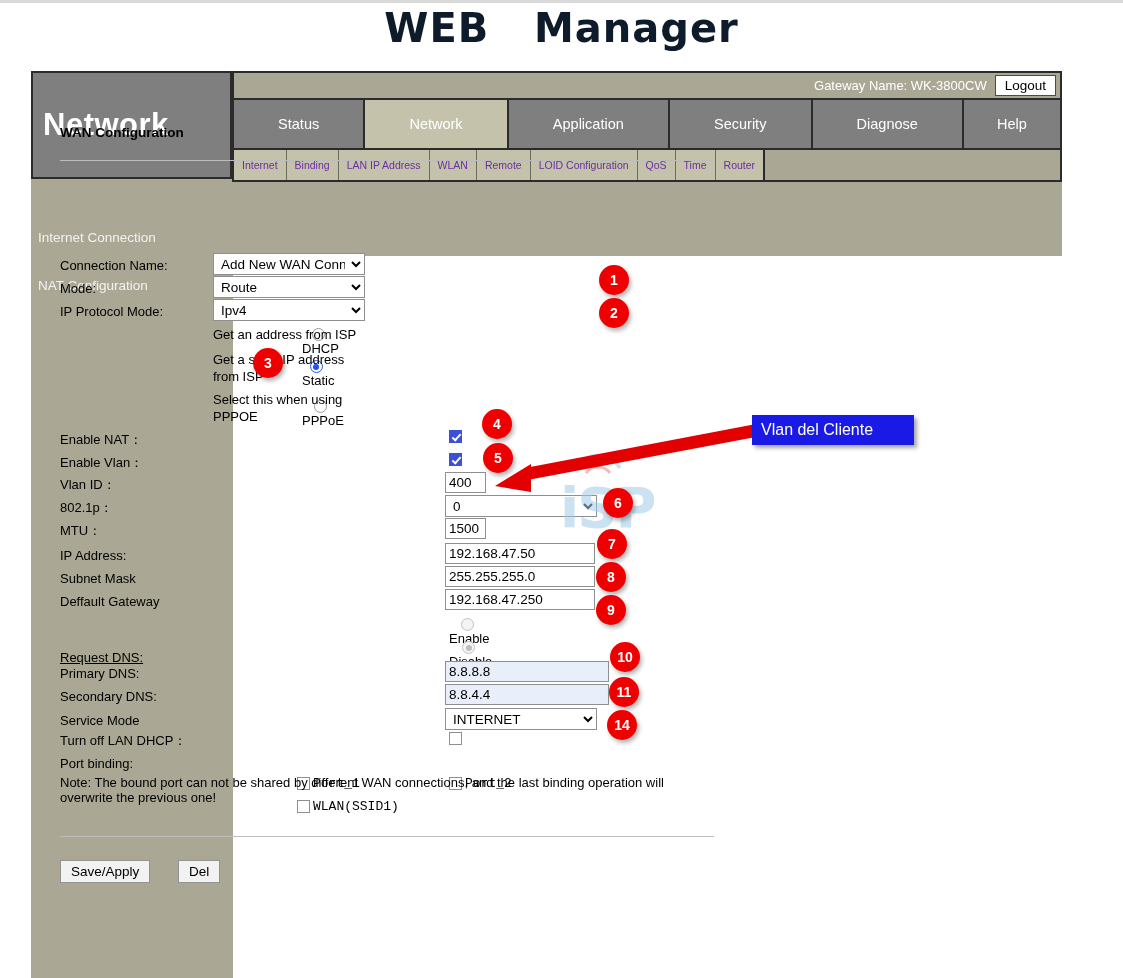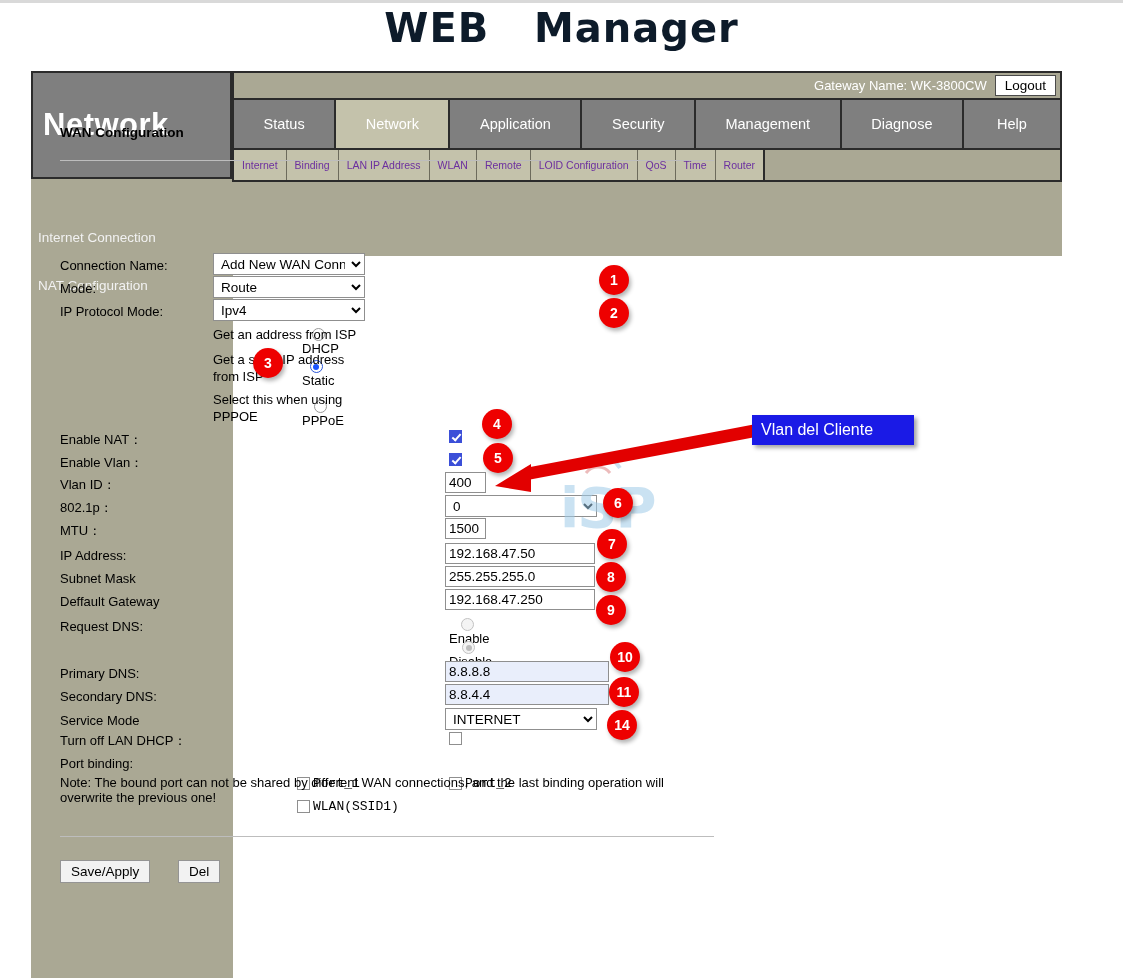--- a/index.html
+++ b/index.html
@@ -274,21 +274,20 @@
     <div id="gateway-bar">
       <span id="gateway-name">Gateway Name: WK-3800CW</span>
       <button id="logout-button">Logout</button>
     </div>
 
     <div id="main-tabs">
       <div class="main-tab">Status</div>
       <div class="main-tab active">Network</div>
       <div class="main-tab">Application</div>
       <div class="main-tab">Security</div>
-      <div class="main-tab">Management</div>
       <div class="main-tab">Diagnose</div>
       <div class="main-tab" id="tab-help">Help</div>
     </div>
 
     <div id="sub-tabs">
       <div id="sub-tabs-inner">
         <div class="sub-tab">Internet</div>
         <div class="sub-tab">Binding</div>
         <div class="sub-tab">LAN IP Address</div>
         <div class="sub-tab">WLAN</div>
@@ -389,21 +388,21 @@
 <div class="form-row" style="top:569px;">
   <span class="lbl">Subnet Mask</span>
 </div>
 <input class="inp txt" style="position: absolute; left: 445px; top: 566px; width: 150px;" value="255.255.255.0">
 
 <div class="form-row" style="top:592px;">
   <span class="lbl">Deffault Gateway</span>
 </div>
 <input class="inp txt" style="position: absolute; left: 445px; top: 589px; width: 150px;" value="192.168.47.250">
 
-<div class="form-row" style="top:617px;">
+<div class="form-row" style="top:648px;text-decoration:underline;">
   <span class="lbl">Request DNS:</span>
 </div>
 <div class="radio-row" style="left:445px; top:618px;">
   <span class="radio dis"></span>
   <span class="rlabel">Enable</span>
 </div>
 <div class="radio-row" style="left:445px; top:641px;">
   <span class="radio dis on"></span>
   <span class="rlabel">Disable</span>
 </div>

